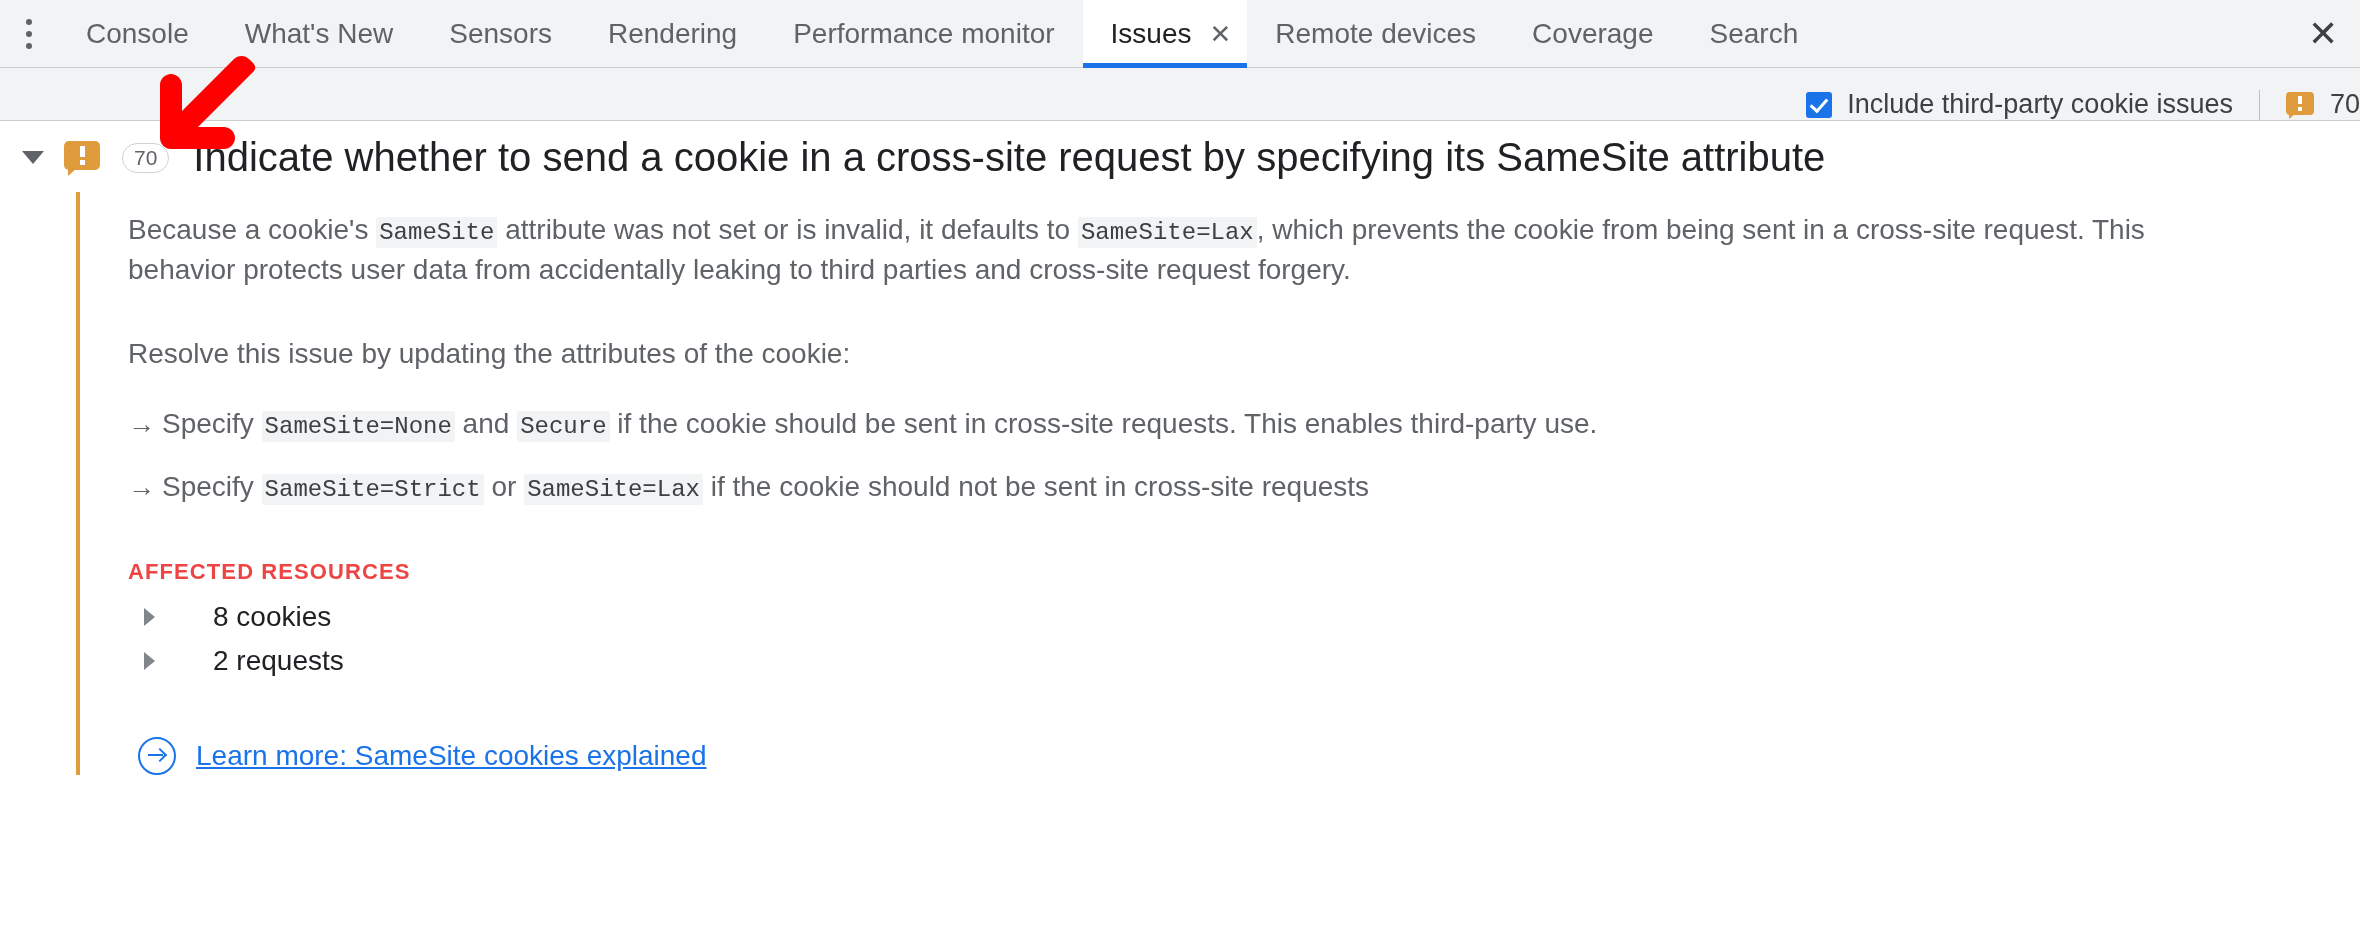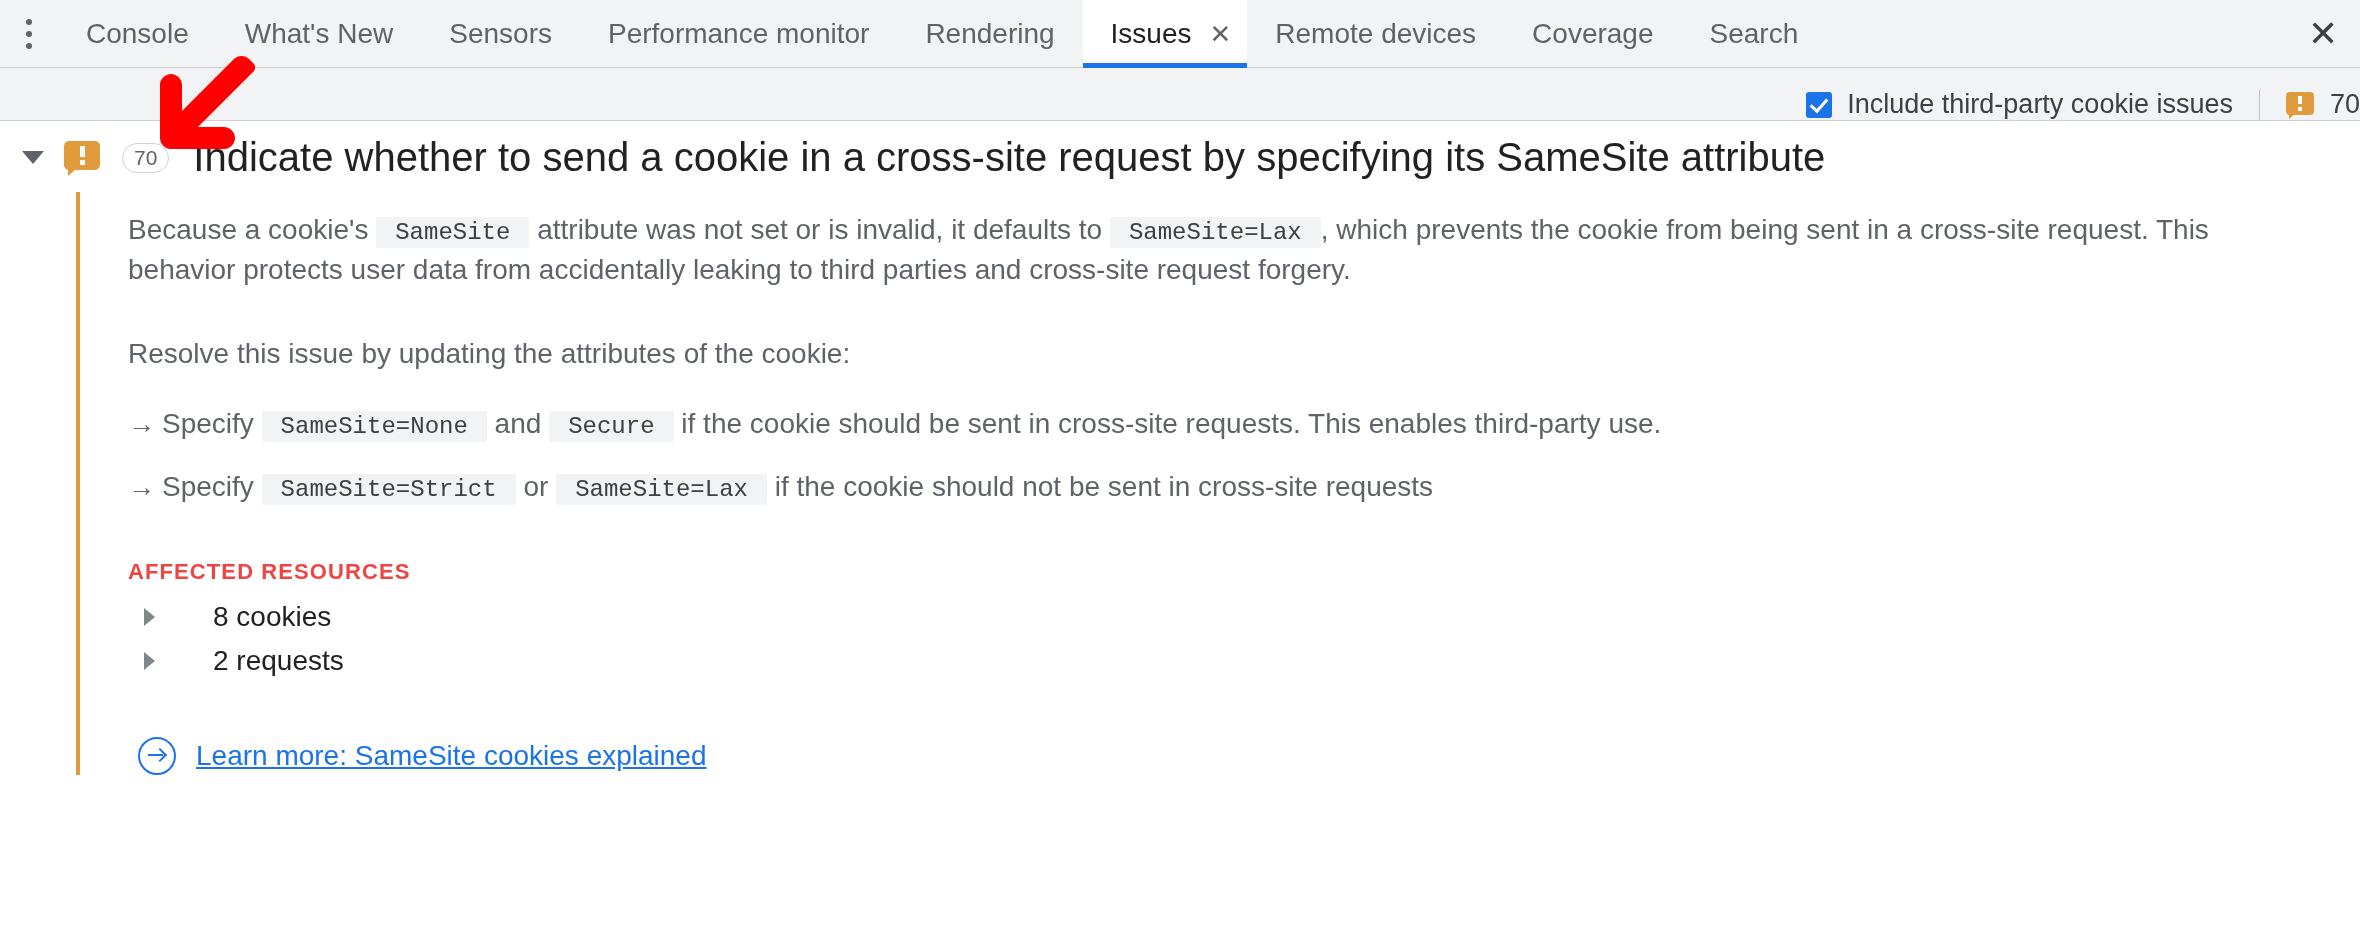--- a/index.html
+++ b/index.html
@@ -238,21 +238,21 @@
     color: #5f6368;
     max-width: 2090px;
     margin: 0 0 36px 0;
   }
   .para.tight { margin-bottom: 30px; margin-top: 44px; }
   code.mono {
     font-family: "Liberation Mono", "DejaVu Sans Mono", monospace;
     font-size: 24px;
     background: #f1f3f4;
     color: #3c4043;
-    padding: 2px 19px;
+    padding: 2px 3px;
     border-radius: 2px;
   }
   .bullet {
     display: flex;
     align-items: baseline;
     font-size: 28px;
     color: #5f6368;
     margin: 0 0 24px 0;
     line-height: 1.4;
   }
@@ -354,24 +354,24 @@
   <div class="tab">
     <span>Console</span>
   </div>
   <div class="tab">
     <span>What's New</span>
   </div>
   <div class="tab">
     <span>Sensors</span>
   </div>
   <div class="tab">
+    <span>Rendering</span>
+  </div>
+  <div class="tab">
     <span>Performance monitor</span>
-  </div>
-  <div class="tab">
-    <span>Rendering</span>
   </div>
   <div class="tab active">
     <span>Issues</span>
     <span class="tab-close">✕</span>
   </div>
   <div class="tab">
     <span>Remote devices</span>
   </div>
   <div class="tab">
     <span>Coverage</span>

